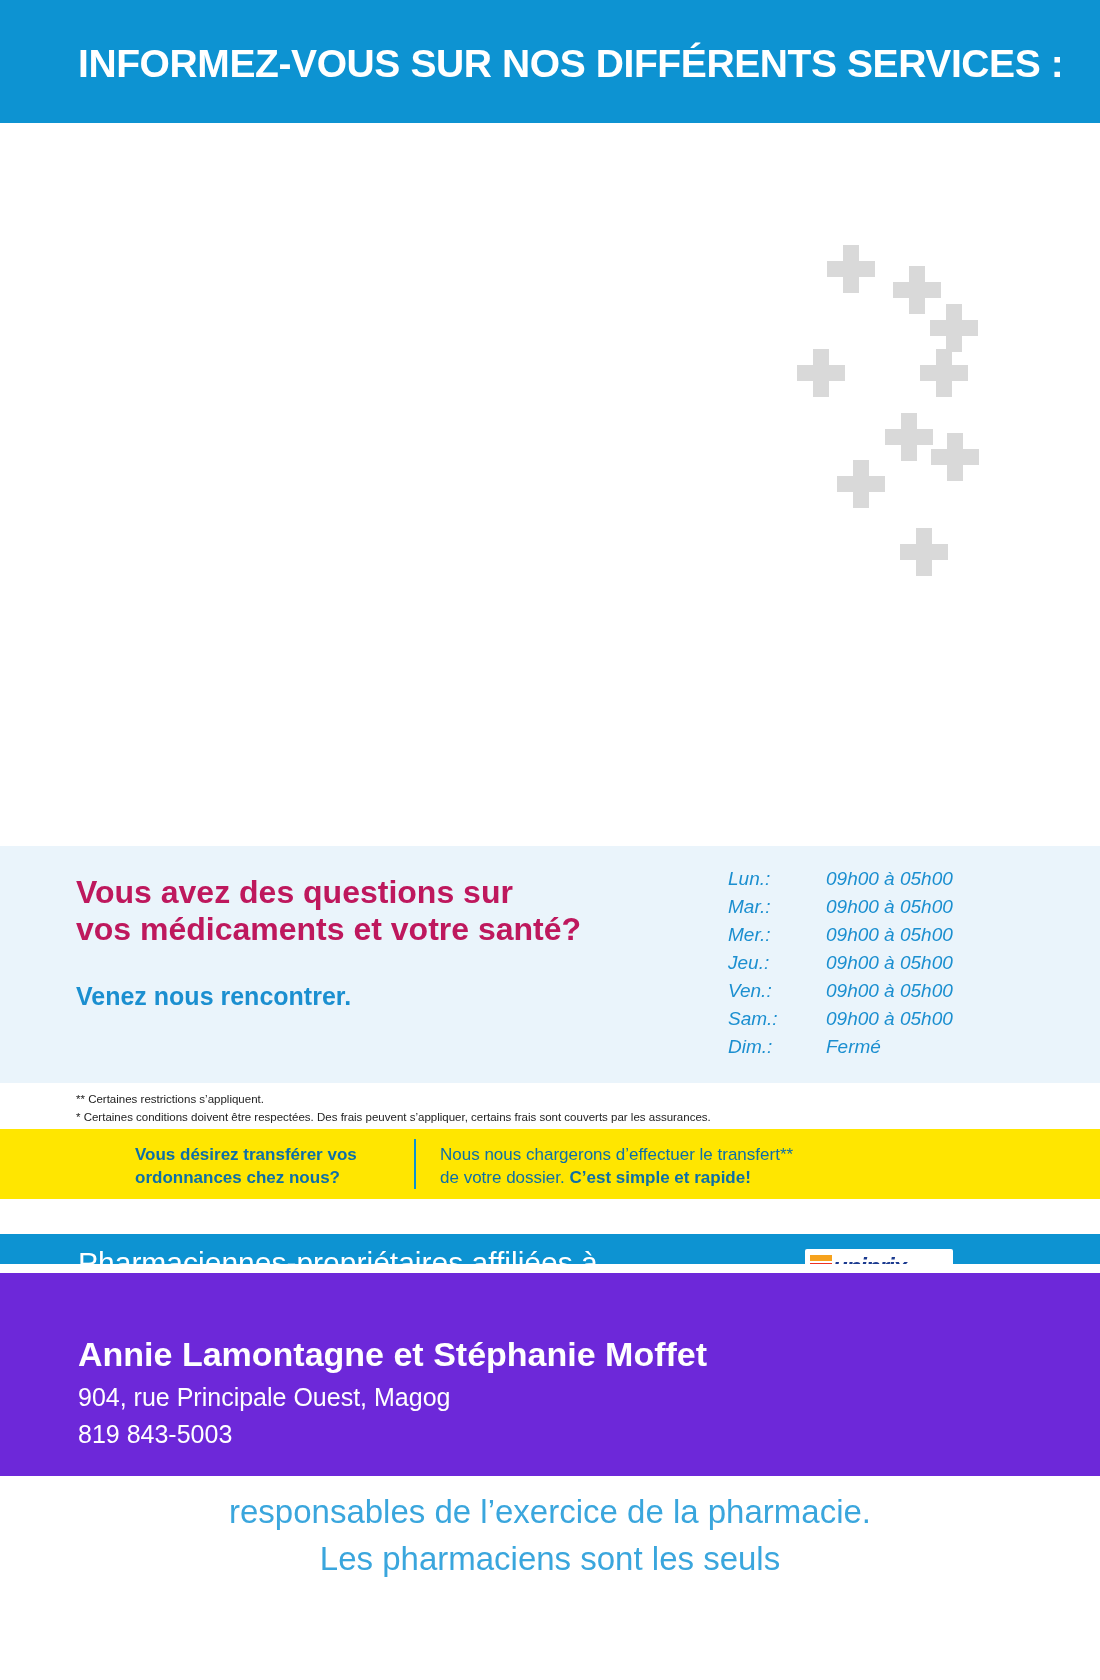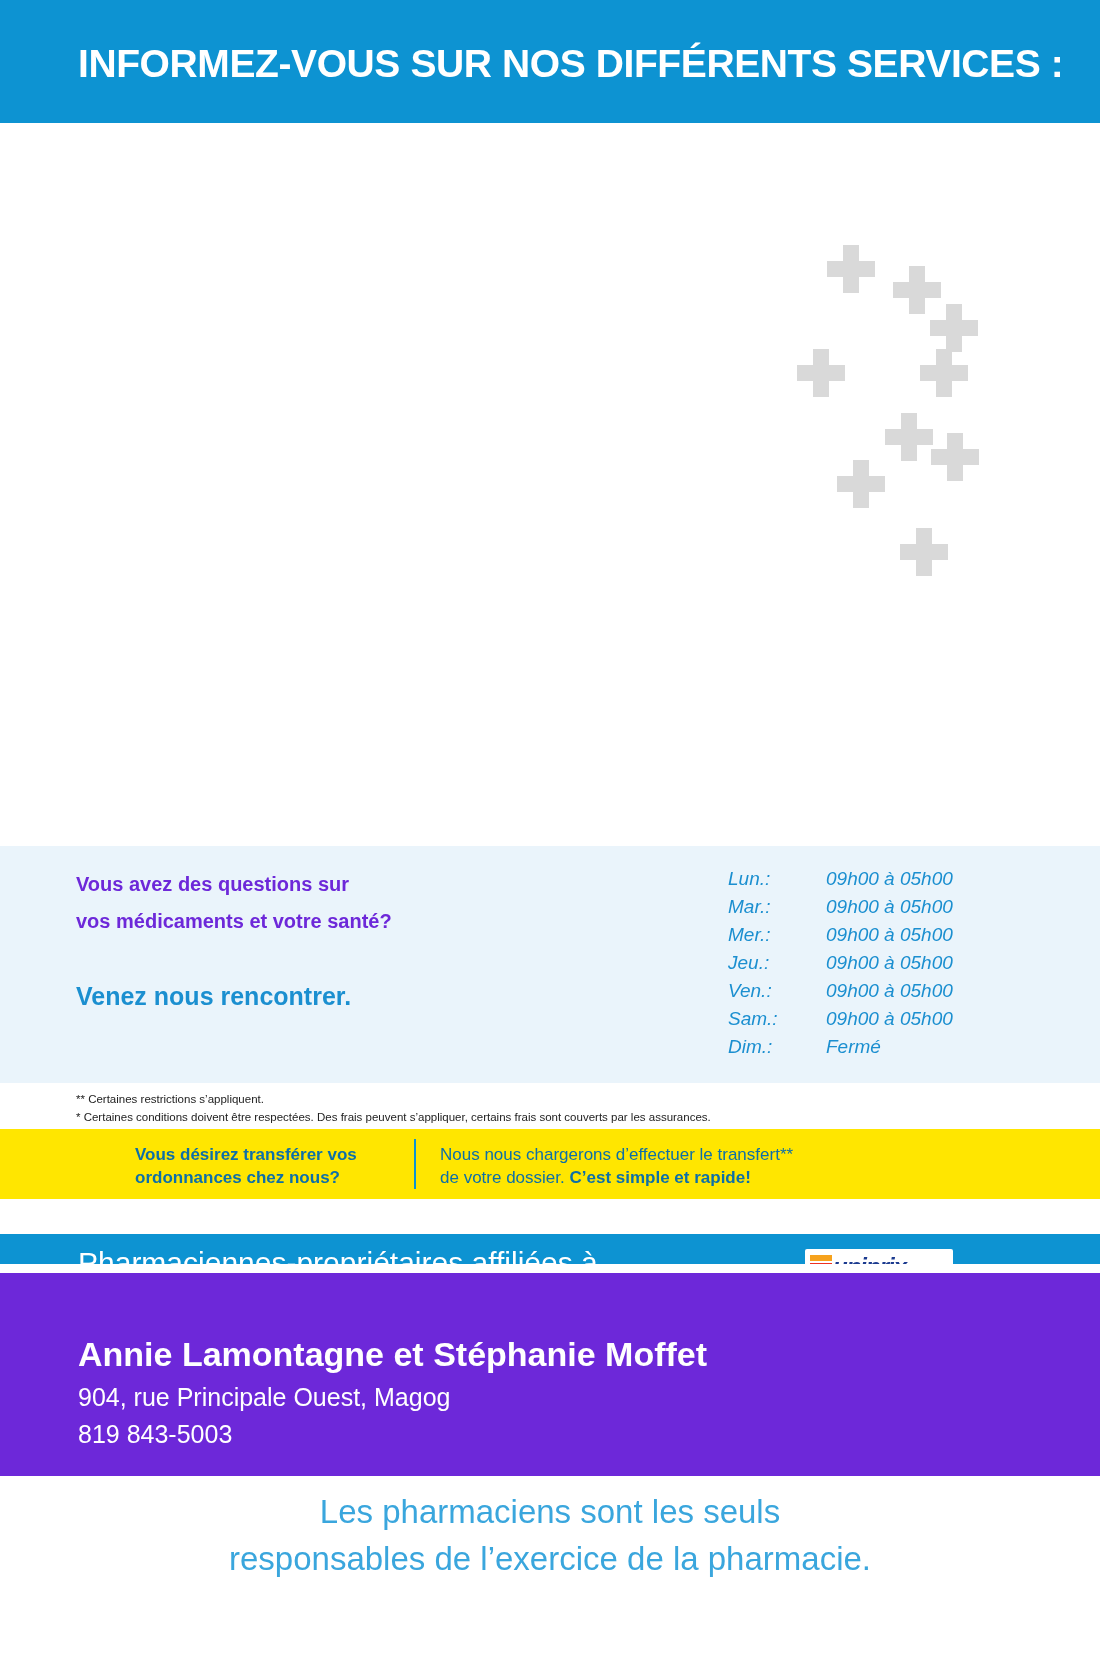--- a/index.html
+++ b/index.html
@@ -89,23 +89,23 @@
     position: absolute;
     left: 0;
     top: 846px;
     width: 1100px;
     height: 237px;
     background: #eaf4fb;
   }
   .questions {
     position: absolute;
     left: 76px;
-    top: 20px;
-    color: #6d28d9;
-    font-size: 20px;
+    top: 28px;
+    color: #be185d;
+    font-size: 32px;
     font-weight: bold;
     line-height: 37px;
   }
   .questions .line2 {
     display: block;
   }
   .visit {
     position: absolute;
     left: 76px;
     top: 136px;
@@ -421,17 +421,17 @@
 
   <div class="gap-white"></div>
 
   <div class="bottom-band">
     <div class="pharmacists-name">Annie Lamontagne et Stéphanie Moffet</div>
     <div class="address">904, rue Principale Ouest, Magog</div>
     <div class="phone">819 843-5003</div>
   </div>
 
   <div class="disclaimer">
+    <span>responsables de l’exercice de la pharmacie.</span>
     <span>Les pharmaciens sont les seuls</span>
-    <span>responsables de l’exercice de la pharmacie.</span>
   </div>
 
 </div>
 
 </body></html>

